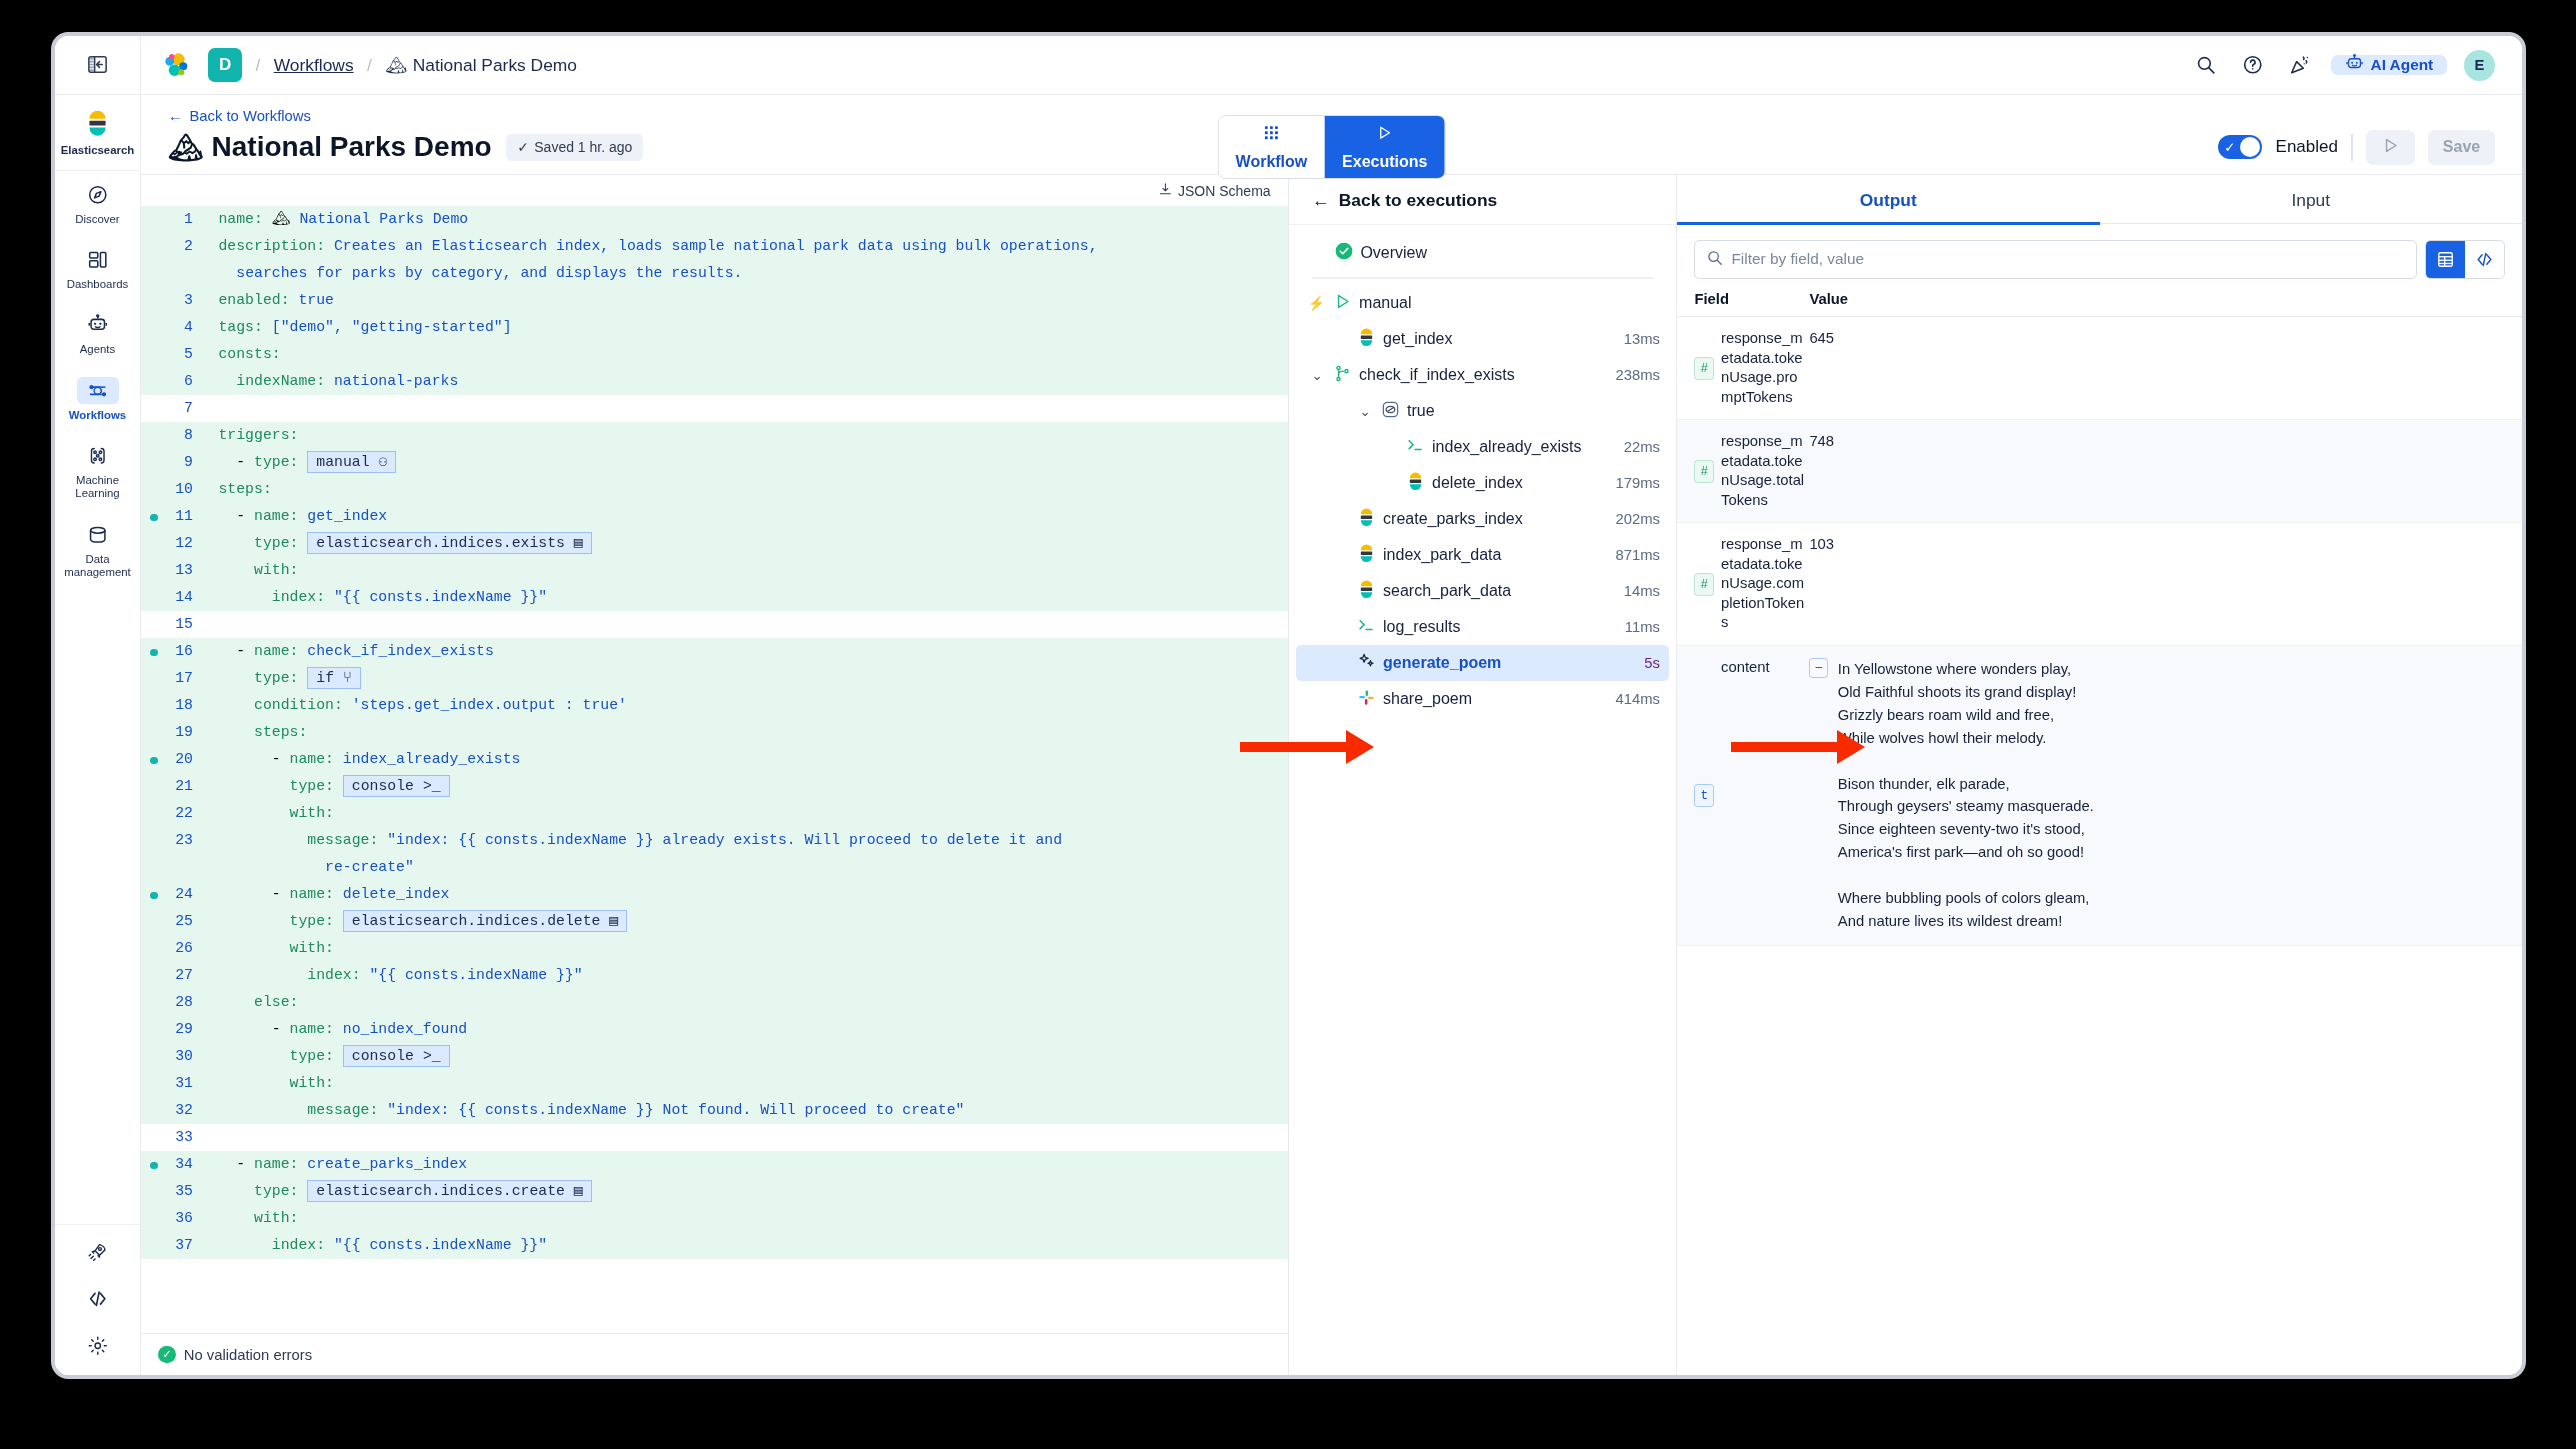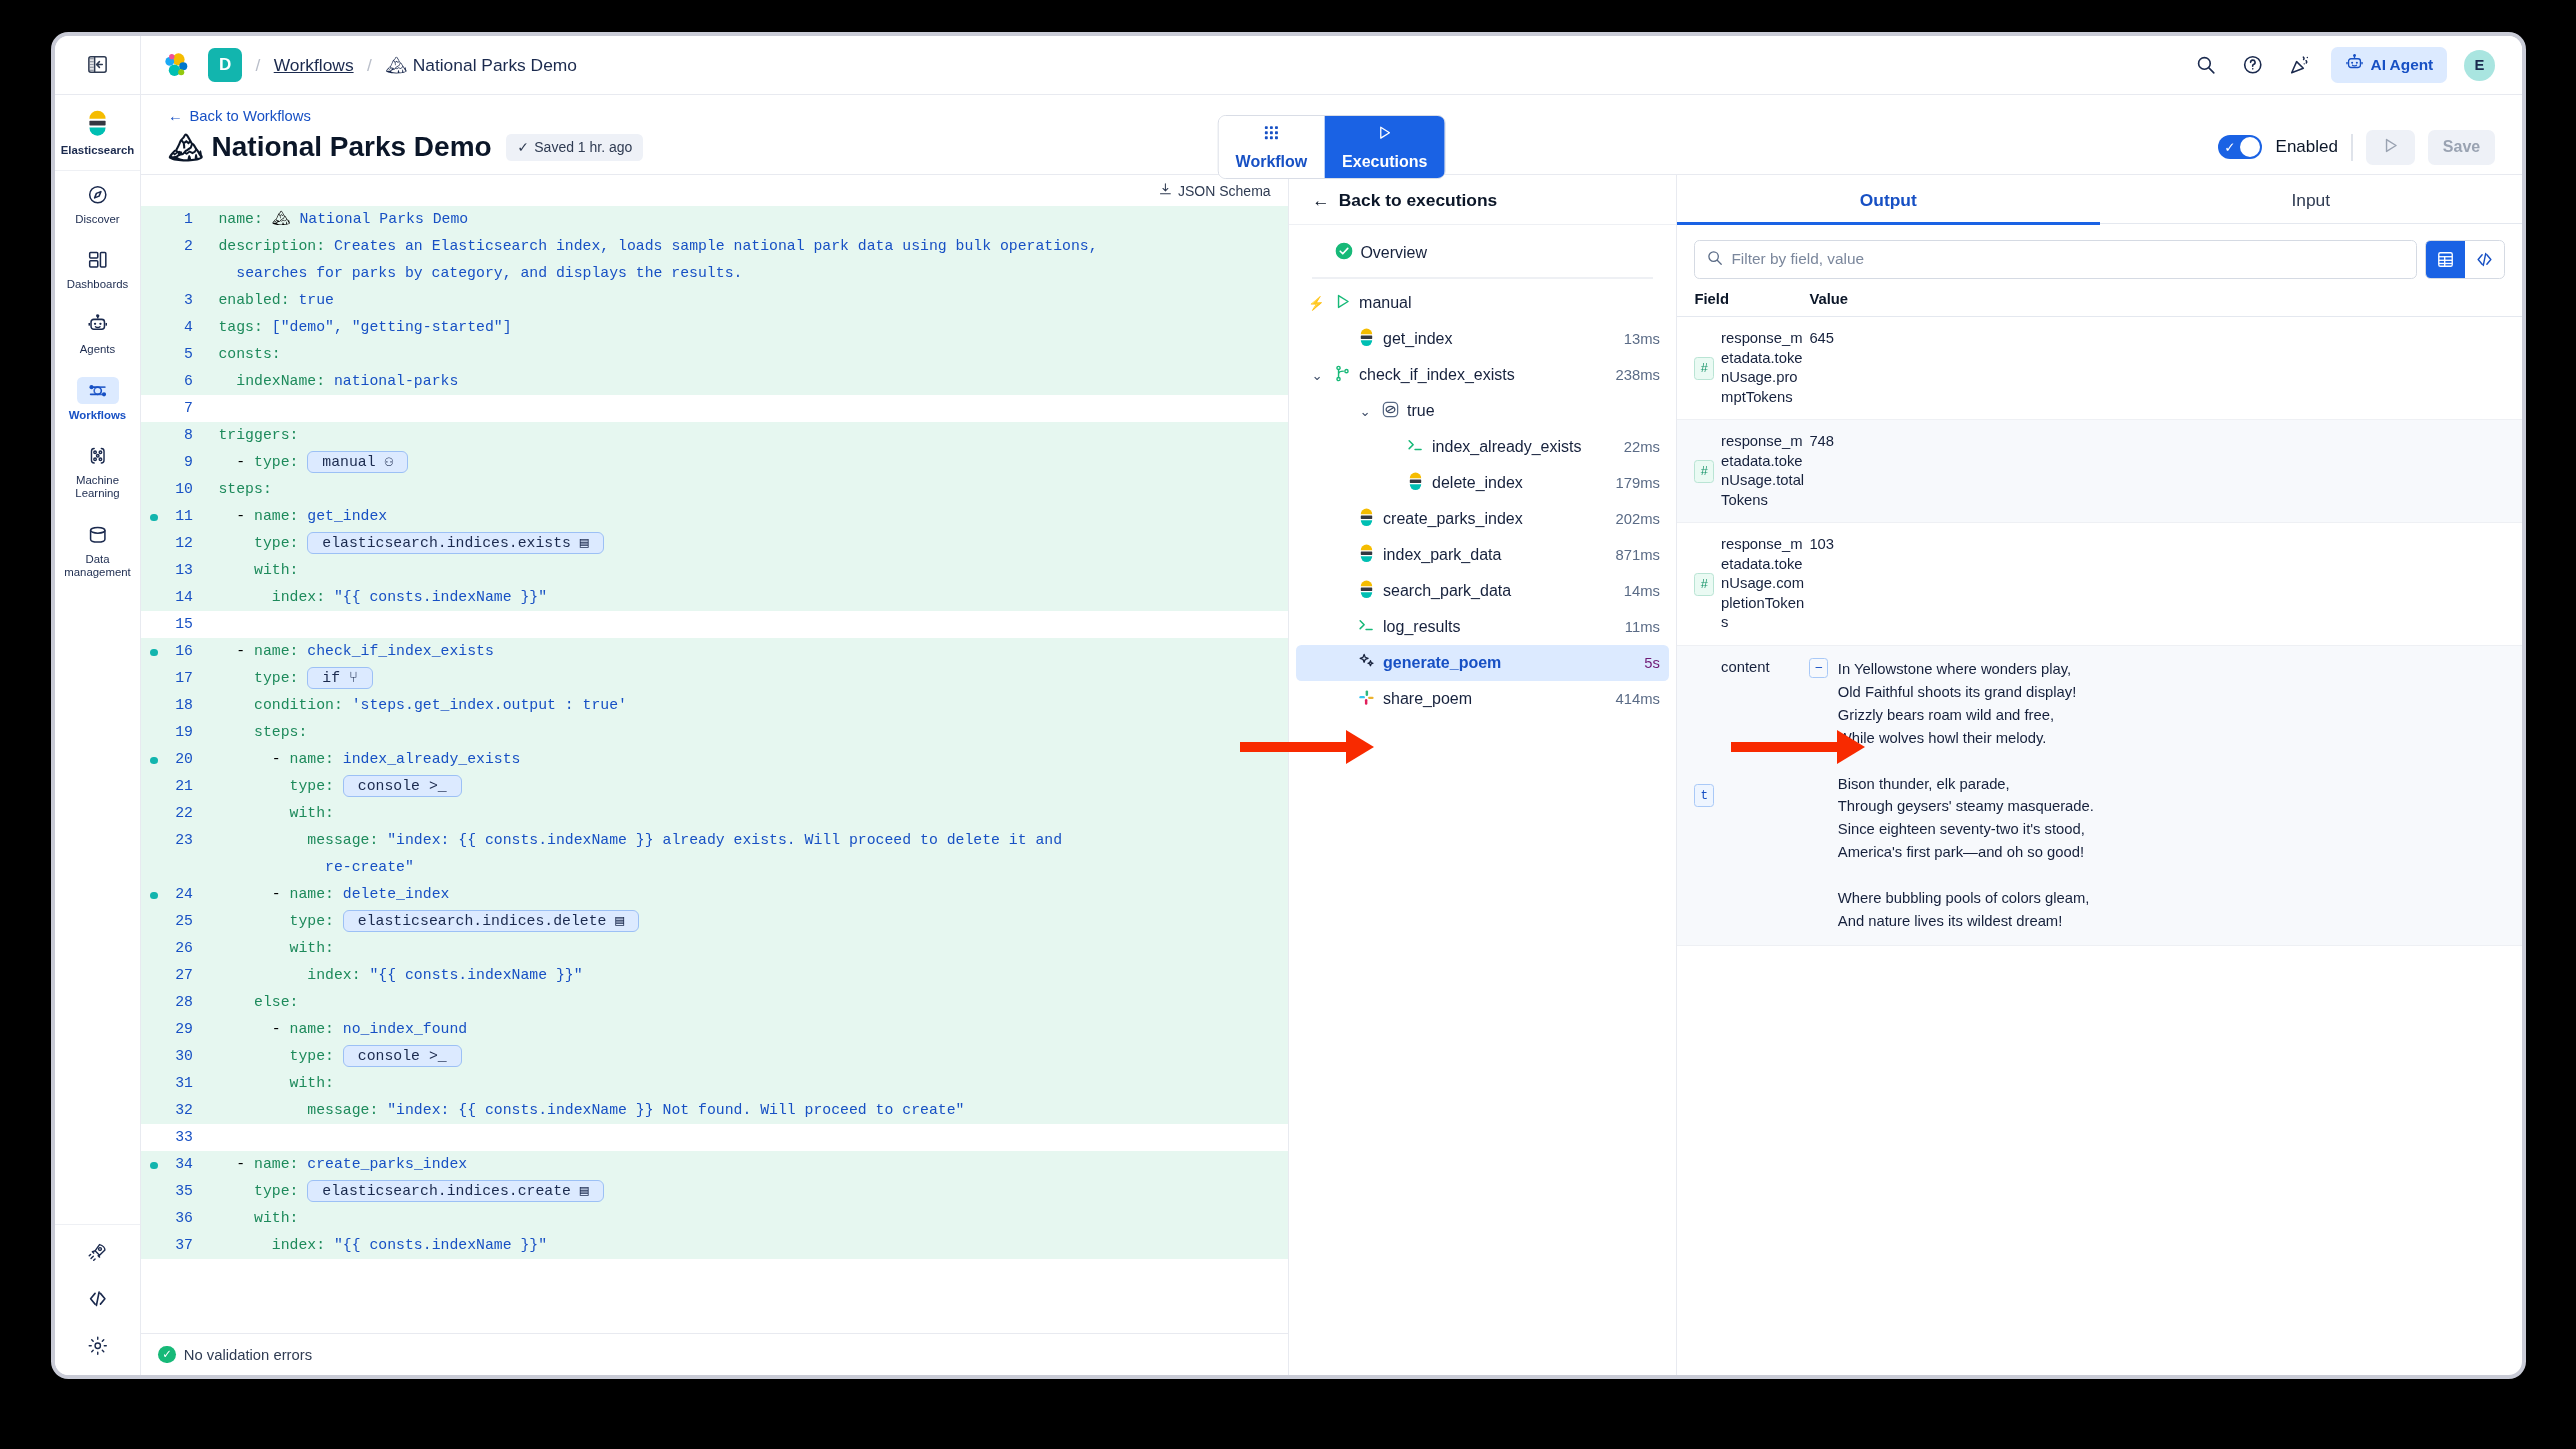--- a/index.html
+++ b/index.html
@@ -65,21 +65,21 @@
     padding-right: 27px;
   }
   .icon-btn {
     width: 29.5px; height: 29.5px;
     display: flex; align-items: center; justify-content: center;
     cursor: pointer;
   }
   .ai-agent {
     background: #dceaff;
     border-radius: 6.7px;
-    height: 36px;
+    height: 20px;
     display: flex; align-items: center; gap: 6.7px;
     padding: 0 13.4px;
     color: #1750c4; font-size: 15.4px; font-weight: 600;
     cursor: pointer;
   }
   .avatar {
     width: 31px; height: 31px; border-radius: 50%;
     background: #a9e5e0; color: #1b2a4e;
     font-size: 14.8px; font-weight: bold;
     display: flex; align-items: center; justify-content: center;
@@ -214,21 +214,21 @@
     position: absolute; left: 6.7px; top: 10.7px;
     width: 7.4px; height: 7.4px; border-radius: 50%;
     background: #12b5ae;
   }
   .ctext { padding-left: 14.8px; white-space: pre; }
   .k { color: #1d8a5b; }
   .v { color: #1750c4; }
   .chip {
     display: inline-flex; align-items: center; gap: 4px;
     background: #dceaff; border: 1.3px solid #9cc0f5;
-    border-radius: 6px; padding: 0 14px;
+    border-radius: 0; padding: 0 8px;
     color: #1b2a4e;
     line-height: 20px;
     vertical-align: middle;
   }
   .footer-val {
     height: 42px; flex: 0 0 42px;
     border-top: 1.3px solid #e8eaf0;
     display: flex; align-items: center; gap: 8px;
     padding-left: 17.4px;
     font-size: 14.8px; color: #2f3b52;

